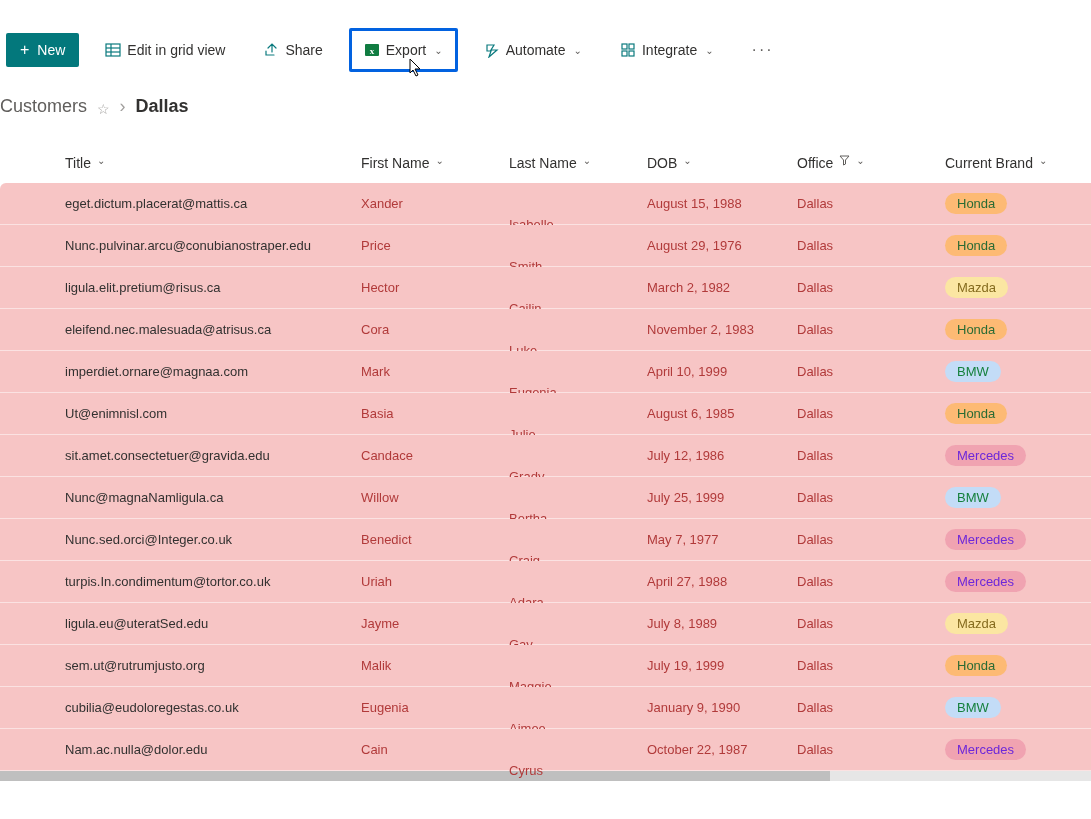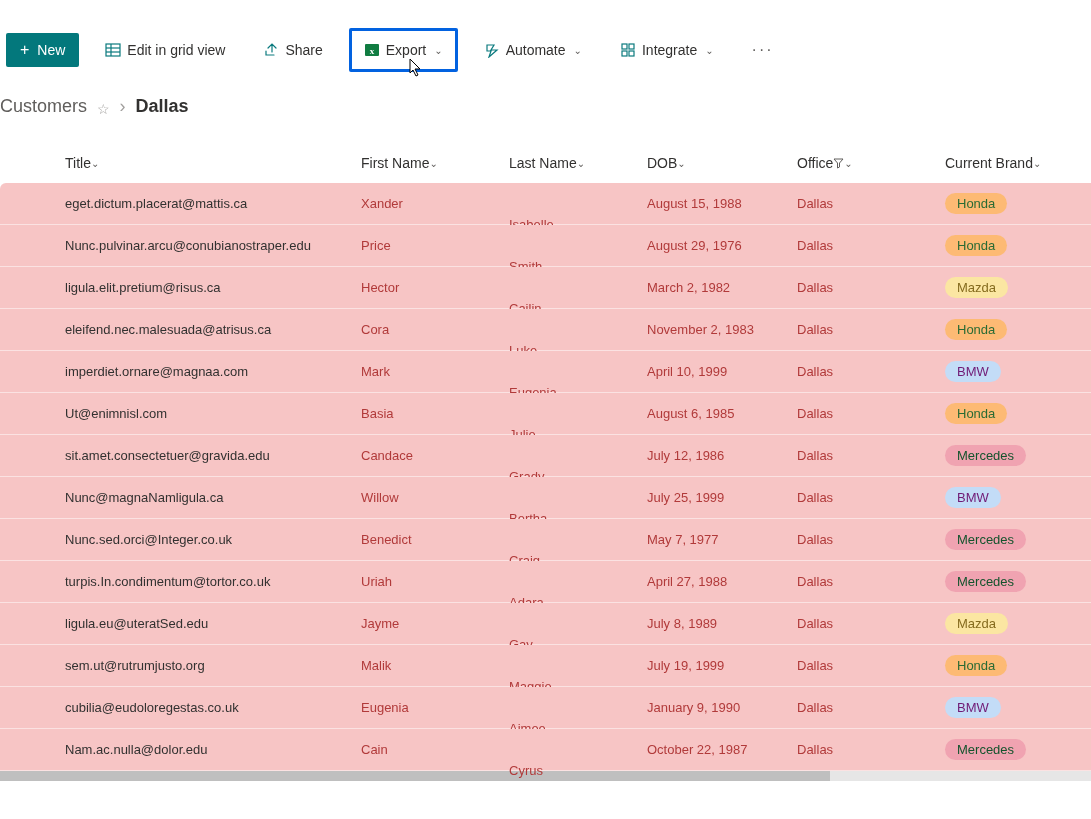--- a/index.html
+++ b/index.html
@@ -109,21 +109,21 @@
     .thead {
       display: flex;
       padding: 0 0 0 65px;
       height: 40px;
       align-items: center;
       color: #323130;
       font-size: 14px;
     }
     .col {
       display: flex;
-      align-items: center;
+      gap: 6px;
     }
     .col .sort {
       font-size: 10px;
       color: #605e5c;
     }
     .col .filter {
       font-size: 11px;
       color: #605e5c;
     }
     .c-title { width: 296px; }
@@ -178,22 +178,22 @@
     }
     .pill {
       display: inline-block;
       padding: 4px 12px;
       border-radius: 14px;
       font-size: 13px;
       line-height: 1;
     }
     .pill.Honda    { background: #fdba74; color: #2a6b34; }
     .pill.Mazda    { background: #fbe6a2; color: #856b1e; }
-    .pill.BMW      { background: #c3dcf7; color: #701a75; }
-    .pill.Mercedes { background: #f0a3b1; color: #14532d; }
+    .pill.BMW      { background: #c3dcf7; color: #15803d; }
+    .pill.Mercedes { background: #f0a3b1; color: #6d28d9; }
     .scrollbar {
       height: 10px;
       background: #e6e6e6;
       margin-top: 0;
     }
     .scrollbar .thumb {
       height: 100%;
       width: 830px;
       background: #bfbfbf;
     }

